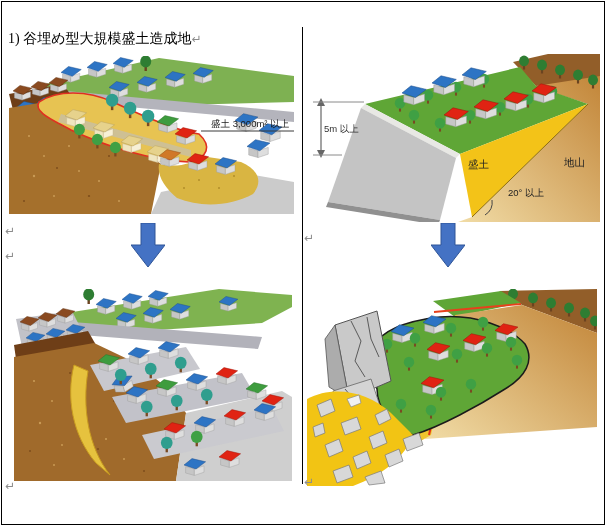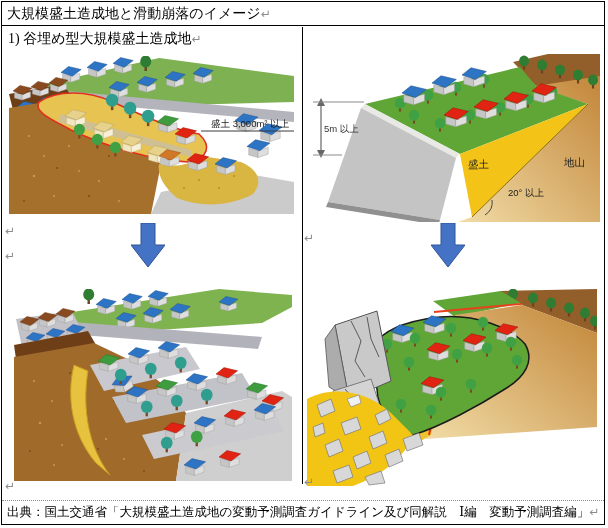--- a/index.html
+++ b/index.html
@@ -73,23 +73,20 @@
       </g>
     <linearGradient id="g-tan" x1="1" y1="0" x2="0" y2="1">
       <stop offset="0" stop-color="#C28538"></stop>
         <stop offset="1" stop-color="#F1DCA6"></stop>
     </linearGradient>
   </defs>
 </svg>
 
 <div class="frame">
 
-  <div class="title-row">
-    <span>大規模盛土造成地と滑動崩落のイメージ</span><span class="pilcrow">↵</span>
-  </div>
 
   <div class="main">
 
     <div class="col col-left">
       <div class="panel-header">
         <span>1)  谷埋め型大規模盛土造成地</span><span class="pilcrow">↵</span>
       </div>
 
       <svg class="fig" style="left:7px;top:29px" width="285" height="158" viewBox="0 0 285 158">
         <polygon points="28,30 150,2 285,20 285,46 58,52" fill="#7EB152"></polygon>
@@ -346,17 +343,14 @@
           <polygon points="58,188 74,182 78,194 62,196"></polygon>
           <polygon points="96,150 112,144 116,156 100,162"></polygon>
         </g>
         <polygon points="40,110 52,106 54,114 44,118" fill="#F0F0F0" stroke="#8a8a8a" stroke-width="0.7"></polygon>
       </svg>
 
       <span class="pilcrow abs" style="left:1px;top:448px">↵</span>
     </div>
   </div>
 
-  <div class="caption-row">
-    <span>出典：国土交通省「大規模盛土造成地の変動予測調査ガイドライン及び同解説　Ⅰ編　変動予測調査編」</span><span class="pilcrow">↵</span>
-  </div>
 
 </div>
 
 </body></html>

